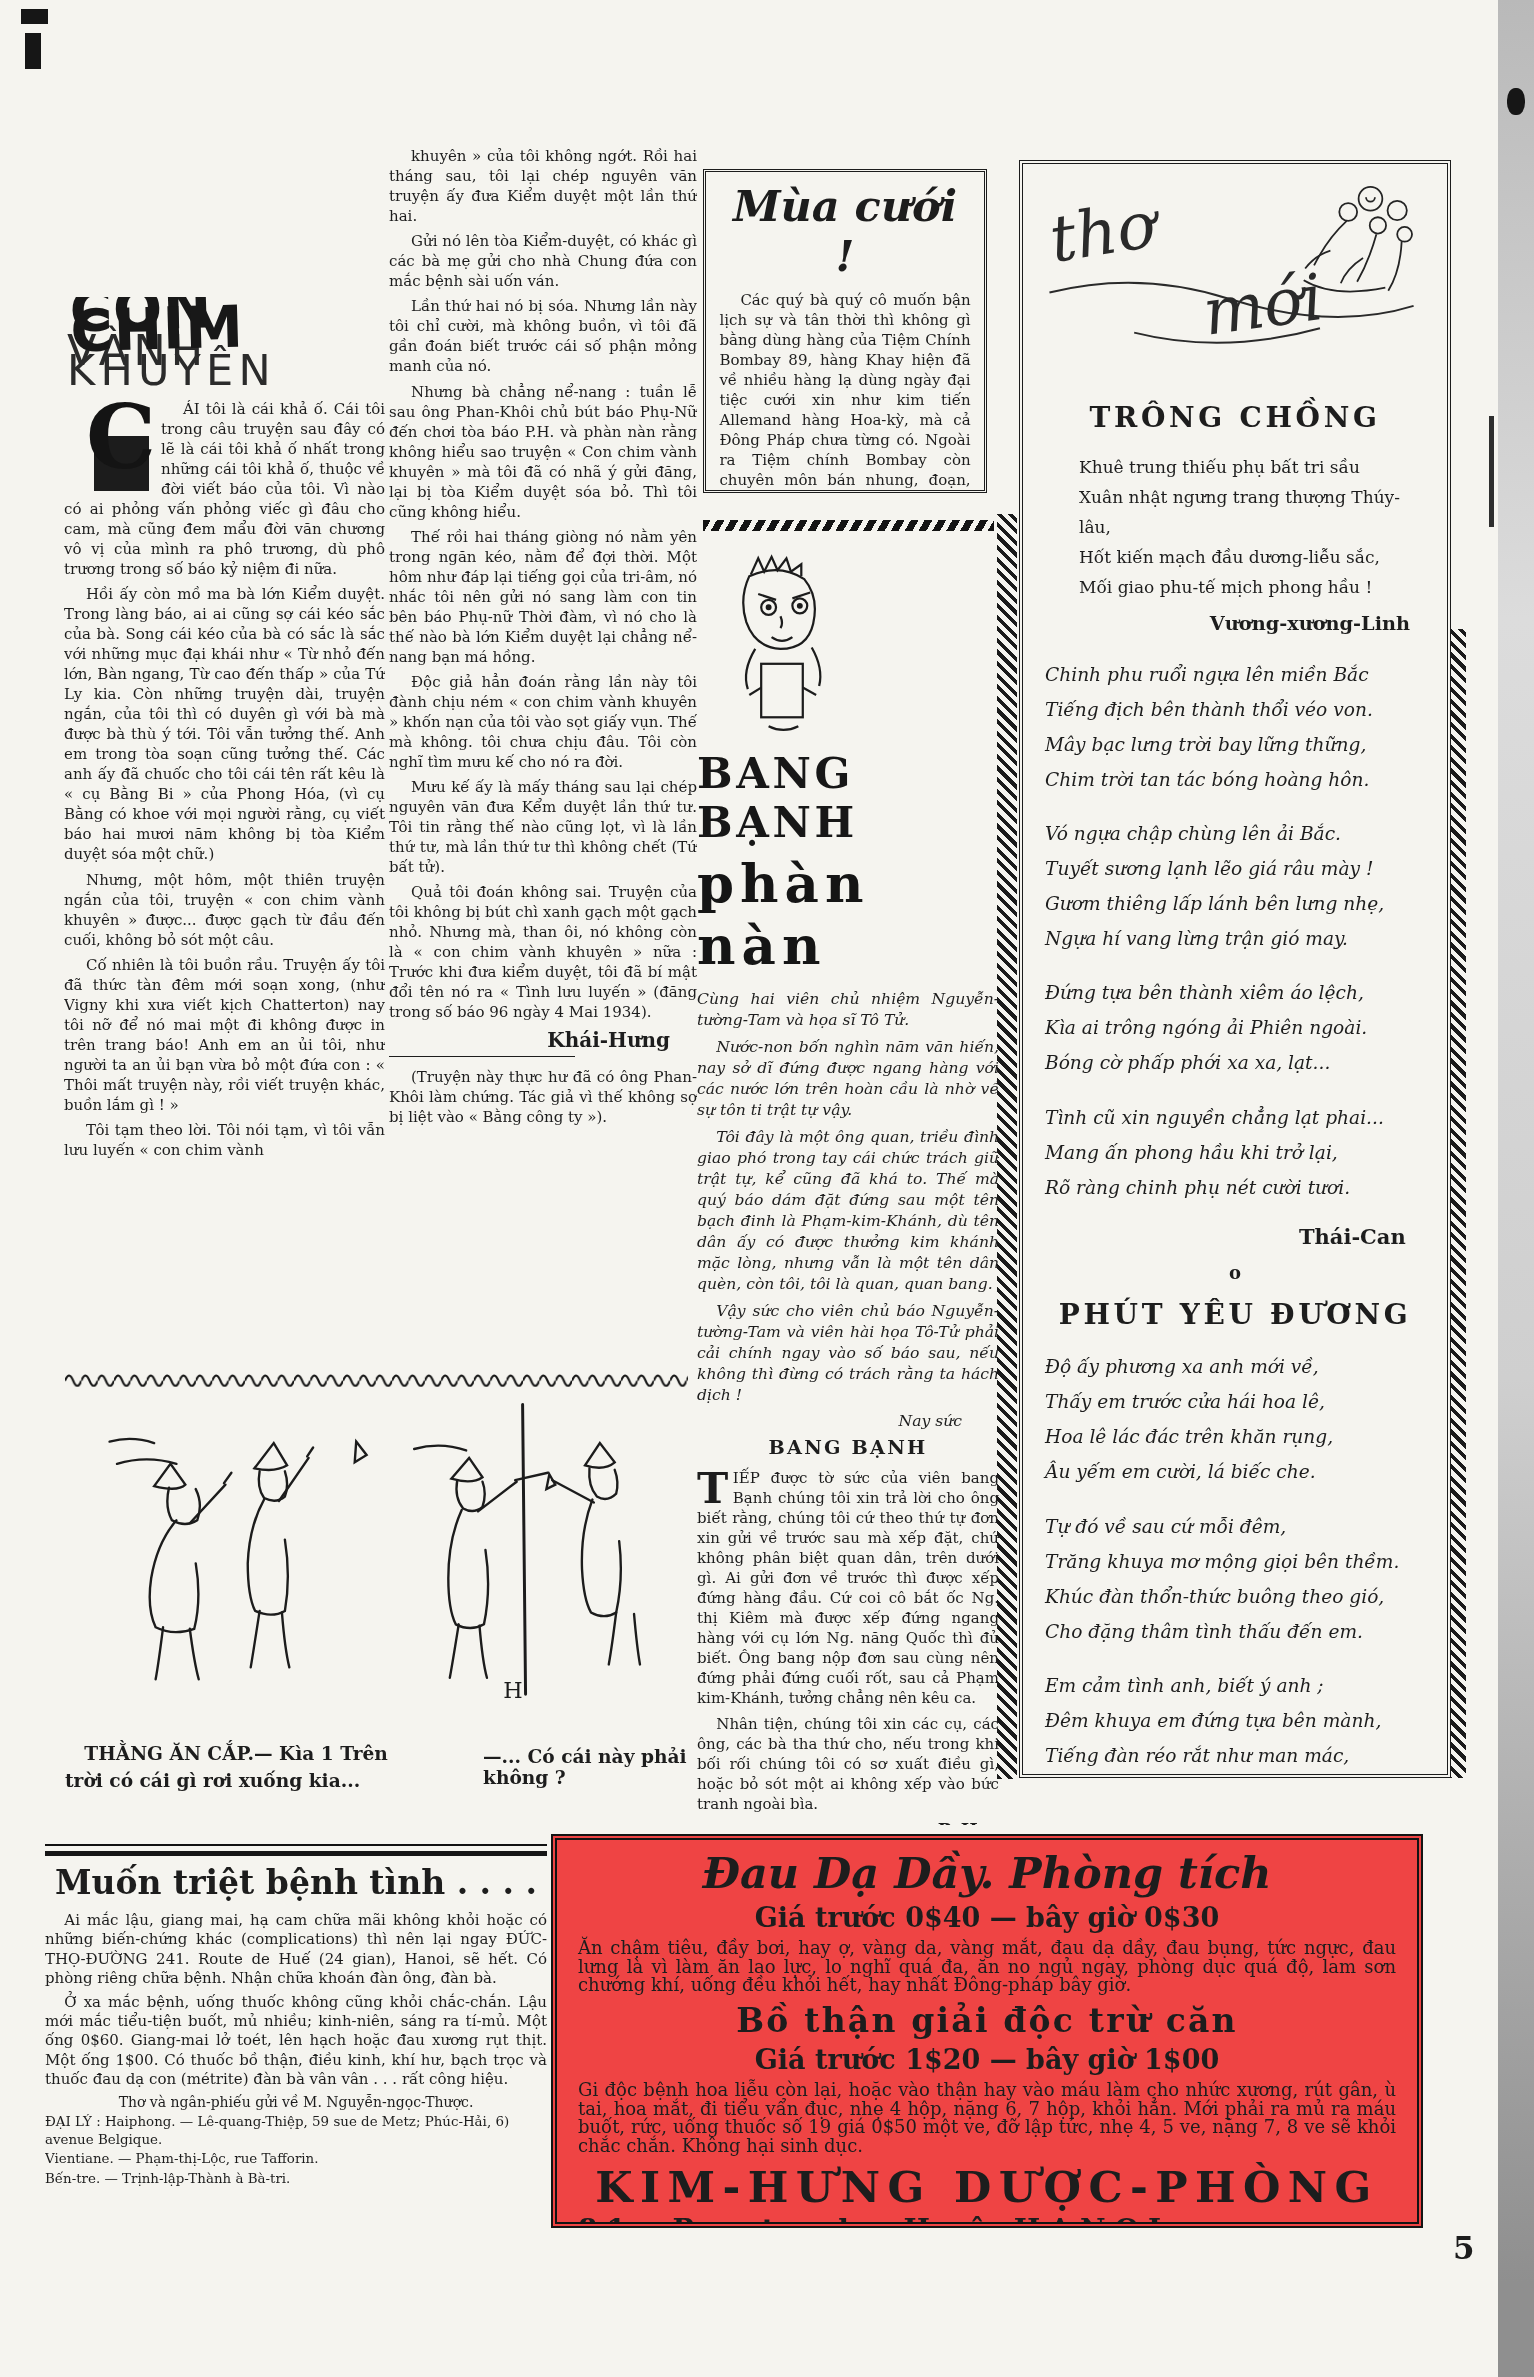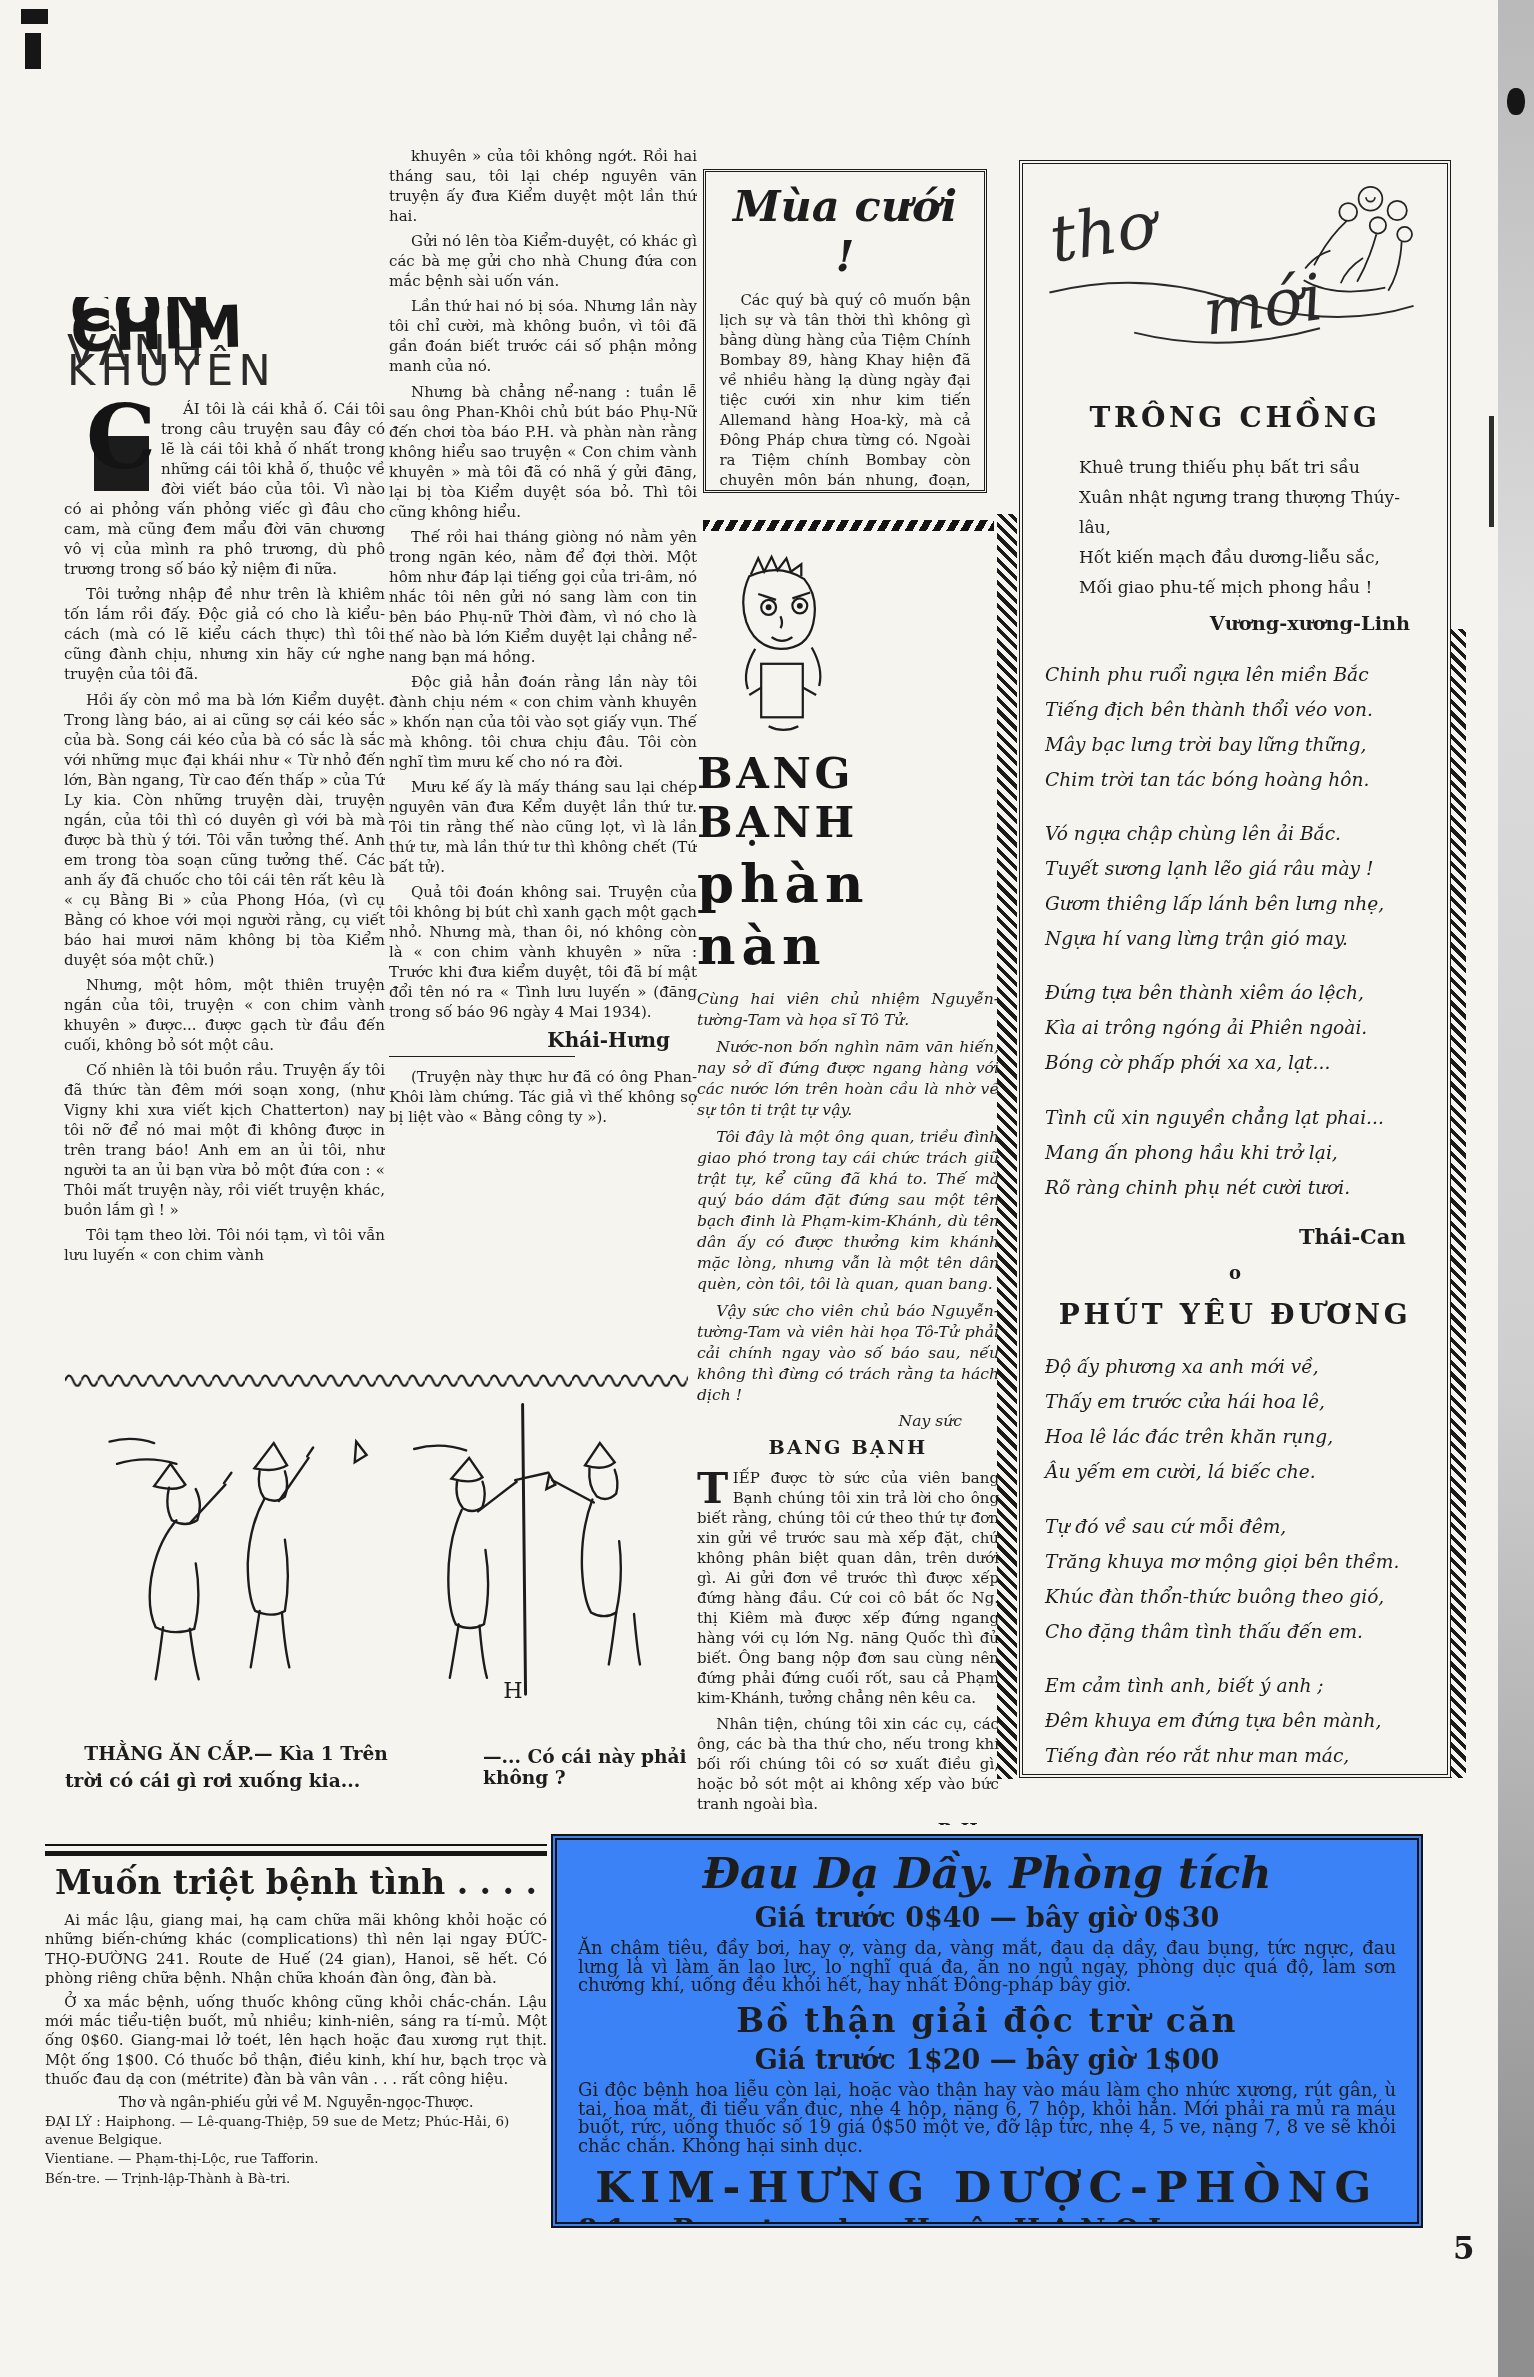--- a/index.html
+++ b/index.html
@@ -80,21 +80,21 @@
 
   
   .ad-left{position:absolute;left:45px;top:1844px;width:502px;height:370px;overflow:hidden;border-top:2.2px solid #111;}
   .ad-left .thick-rule{height:5.2px;background:#161616;margin:4.5px 0 7.4px;}
   .adl-title{font-weight:bold;font-size:33px;text-align:center;margin:1.5px 0 9px;}
   .adl-body p{font-size:15px;line-height:19.3px;text-align:justify;margin:0 0 4.5px;text-indent:19.3px;}
   .adl-note{font-size:14px;text-align:center;margin:1.5px 0 3px;}
   .agents p{font-size:13.4px;line-height:18px;margin:0 0 1.5px;text-indent:0;}
 
   
-  .ad-right{position:absolute;left:551px;top:1834px;width:872px;height:394px;border:6px double #141414;padding:4.5px 21px;overflow:hidden;background:#3b82f6;}
+  .ad-right{position:absolute;left:551px;top:1834px;width:872px;height:394px;border:6px double #141414;padding:4.5px 21px;overflow:hidden;background:#ef4444;}
   .adr-t1{font-style:italic;font-weight:bold;font-size:43px;text-align:center;margin:3px 0 4.5px;}
   .adr-price{font-weight:bold;font-size:27px;text-align:center;margin:0 0 6px;}
   .adr-body{font-size:18px;line-height:18.6px;text-align:justify;margin:0 0 6px;}
   .adr-t2{font-weight:bold;font-size:33px;text-align:center;letter-spacing:2.2px;margin:1.5px 0 4.5px;}
   .shop-name{font-weight:bold;font-size:43px;letter-spacing:7.4px;text-align:center;margin:6px 0 1.5px;}
   .shop-addr{font-weight:bold;font-size:28px;letter-spacing:9px;}
 
   .page-num{position:absolute;left:1453px;top:2230px;font-weight:bold;font-size:31px;}
   svg{display:block;}
 </style>
@@ -112,21 +112,20 @@
     <h1 class="headline1" data-name="article-title-line1">CON CHIM</h1>
     <h2 class="headline2" data-name="article-title-line2">VÀNH KHUYÊN</h2>
     <p class="first-para" data-name="paragraph">
       <span class="dropcap-box" data-name="drop-cap">
         <span class="dc-square" data-name="drop-cap-square"></span>
         <span class="dc-letter" data-name="drop-cap-letter">C</span>
       </span>
       <span data-name="paragraph-text">ÁI tôi là cái khả ố. Cái tôi trong câu truyện sau đây có lẽ là cái tôi khả ố nhất trong những cái tôi khả ố, thuộc về đời viết báo của tôi. Vì nào có ai phỏng vấn phỏng viếc gì đâu cho cam, mà cũng đem mẩu đời văn chương vô vị của mình ra phô trương, dù phô trương trong số báo kỷ niệm đi nữa.</span>
     </p>
     <div data-name="column-1-paragraphs">
-        <p data-name="paragraph">Tôi tưởng nhập đề như trên là khiêm tốn lắm rồi đấy. Độc giả có cho là kiểu-cách (mà có lẽ kiểu cách thực) thì tôi cũng đành chịu, nhưng xin hãy cứ nghe truyện của tôi đã.</p>
         <p data-name="paragraph">Hồi ấy còn mồ ma bà lớn Kiểm duyệt. Trong làng báo, ai ai cũng sợ cái kéo sắc của bà. Song cái kéo của bà có sắc là sắc với những mục đại khái như « Từ nhỏ đến lớn, Bàn ngang, Từ cao đến thấp » của Tứ Ly kia. Còn những truyện dài, truyện ngắn, của tôi thì có duyên gì với bà mà được bà thù ý tới. Tôi vẫn tưởng thế. Anh em trong tòa soạn cũng tưởng thế. Các anh ấy đã chuốc cho tôi cái tên rất kêu là « cụ Bằng Bi » của Phong Hóa, (vì cụ Bằng có khoe với mọi người rằng, cụ viết báo hai mươi năm không bị tòa Kiểm duyệt sóa một chữ.)</p>
         <p data-name="paragraph">Nhưng, một hôm, một thiên truyện ngắn của tôi, truyện « con chim vành khuyên » được... được gạch từ đầu đến cuối, không bỏ sót một câu.</p>
         <p data-name="paragraph">Cố nhiên là tôi buồn rầu. Truyện ấy tôi đã thức tàn đêm mới soạn xong, (như Vigny khi xưa viết kịch Chatterton) nay tôi nỡ để nó mai một đi không được in trên trang báo! Anh em an ủi tôi, như người ta an ủi bạn vừa bỏ một đứa con : « Thôi mất truyện này, rồi viết truyện khác, buồn lắm gì ! »</p>
         <p data-name="paragraph">Tôi tạm theo lời. Tôi nói tạm, vì tôi vẫn lưu luyến « con chim vành</p>
       </div>
   </div>
 
   <div id="col2" class="col" data-name="article-column-2">
     <div data-name="column-2-paragraphs">
         <p data-name="paragraph">khuyên » của tôi không ngớt. Rồi hai tháng sau, tôi lại chép nguyên văn truyện ấy đưa Kiểm duyệt một lần thứ hai.</p>

